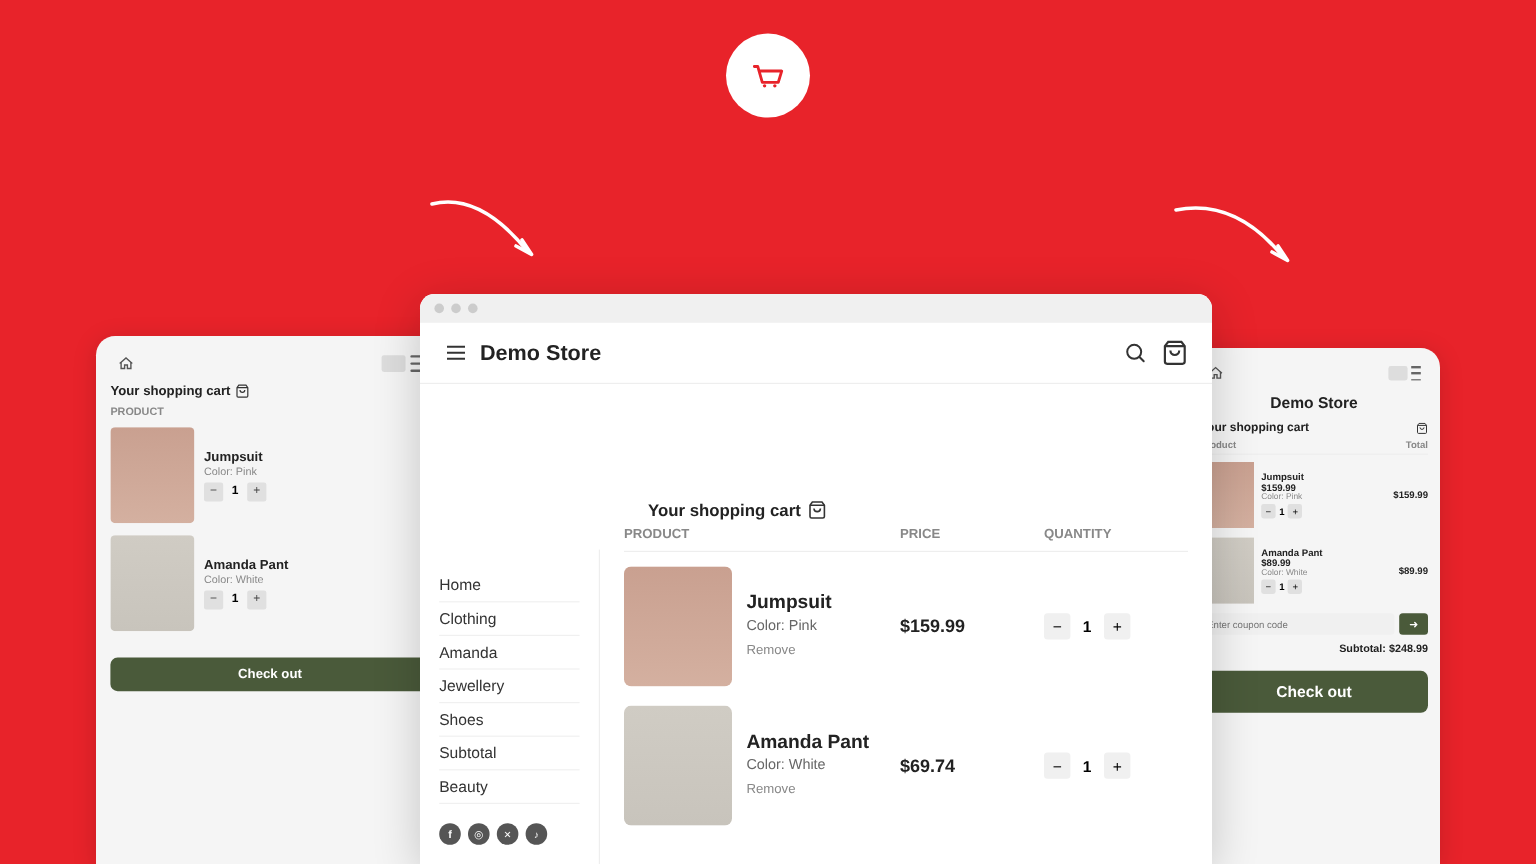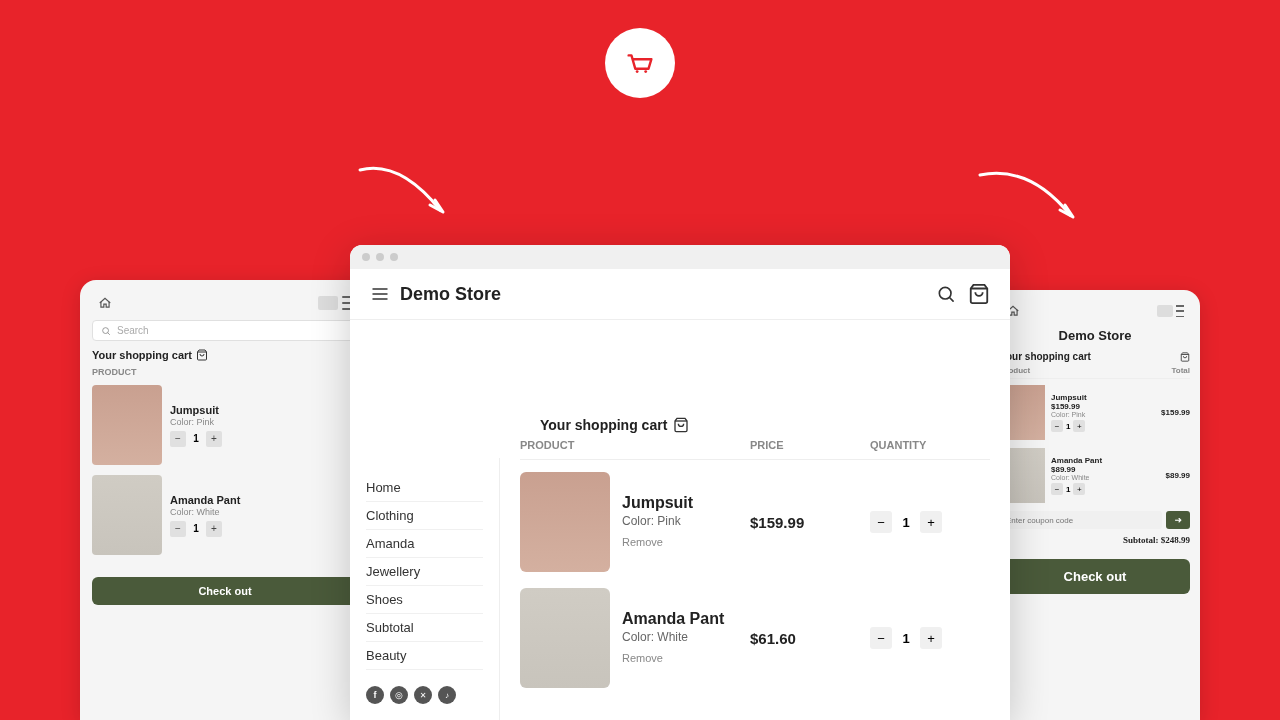--- a/index.html
+++ b/index.html
@@ -492,21 +492,20 @@
       font-size: 9px;
       cursor: pointer;
     }
 
     .subtotal-row {
       font-size: 9px;
       font-weight: 700;
       text-align: right;
       color: #222;
       margin-bottom: 6px;
-      font-family: Liberation Serif, serif;
     }
 
     
     .figure-pink {
       width: 100%;
       height: 100%;
       background: linear-gradient(to bottom, #c9a090, #d4b0a0);
     }
     .figure-white {
       width: 100%;
@@ -548,27 +547,20 @@
       <div style="display:flex;gap:4px;">
         <div style="background:#ddd;width:20px;height:14px;border-radius:2px;"></div>
         <div style="width:10px;height:14px;display:flex;flex-direction:column;justify-content:space-between;">
           <div style="height:2px;background:#666;border-radius:1px;"></div>
           <div style="height:2px;background:#666;border-radius:1px;"></div>
           <div style="height:2px;background:#666;border-radius:1px;"></div>
         </div>
       </div>
     </div>
 
-    <div class="search-bar">
-      <svg width="10" height="10" viewBox="0 0 24 24" fill="none">
-        <circle cx="11" cy="11" r="7" stroke="#888" stroke-width="2"></circle>
-        <path d="M16.5 16.5l4 4" stroke="#888" stroke-width="2" stroke-linecap="round"></path>
-      </svg>
-      <span style="font-size:10px;color:#aaa;">Search</span>
-    </div>
 
     <div class="cart-title">
       <span>Your shopping cart</span>
       <svg width="12" height="12" viewBox="0 0 24 24" fill="none">
         <path d="M6 2L3 6v14a2 2 0 002 2h14a2 2 0 002-2V6l-3-4z" stroke="#333" stroke-width="2" fill="none"></path>
         <line x1="3" y1="6" x2="21" y2="6" stroke="#333" stroke-width="2"></line>
         <path d="M16 10a4 4 0 01-8 0" stroke="#333" stroke-width="2" fill="none"></path>
       </svg>
     </div>
 
@@ -693,21 +685,21 @@
           <div class="product-cell-info">
             <div class="product-img-med white">
               <div class="figure-white"></div>
             </div>
             <div>
               <div class="product-name-med">Amanda Pant</div>
               <div class="product-color-med">Color: White</div>
               <span class="remove-link">Remove</span>
             </div>
           </div>
-          <div class="price-med">$61.60</div>
+          <div class="price-med">$69.74</div>
           <div class="qty-control-med">
             <button class="qty-btn-med">−</button>
             <span class="qty-num-med">1</span>
             <button class="qty-btn-med">+</button>
           </div>
         </div>
       </div>
     </div>
   </div>
 

